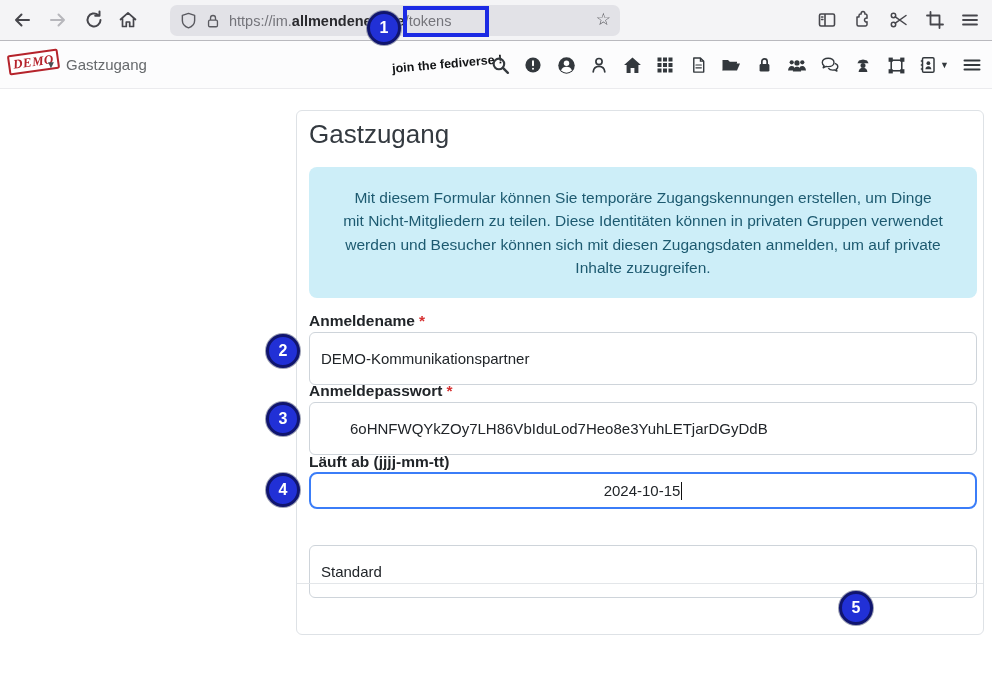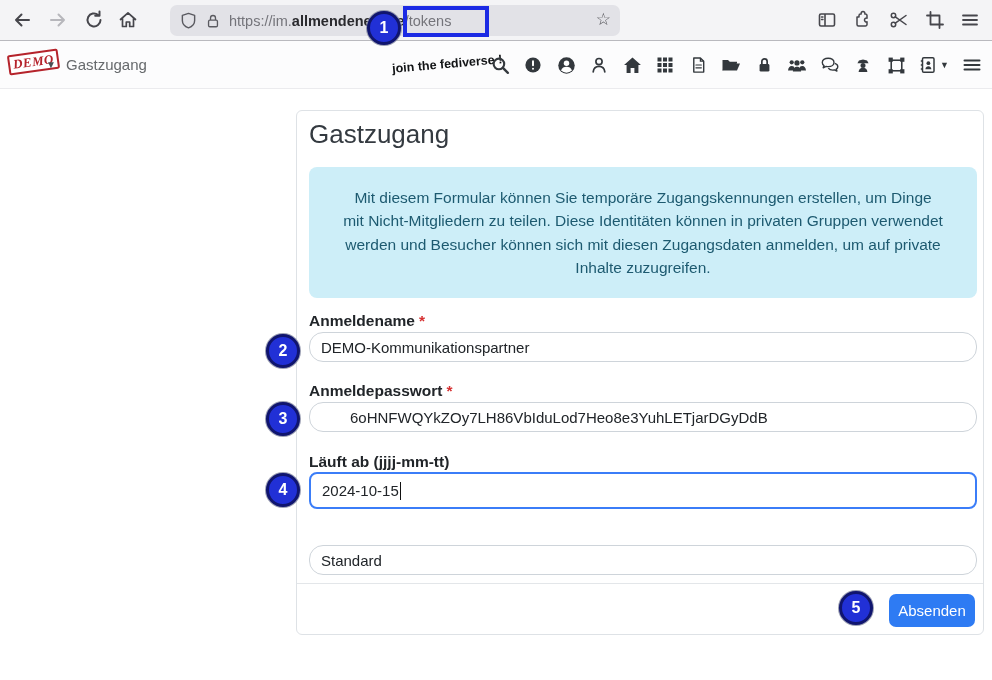--- a/index.html
+++ b/index.html
@@ -32,23 +32,23 @@
   .nav-icons .ni{width:20px;height:20px;display:flex;align-items:center;justify-content:center;}
 
   
   .card{left:296px;top:110px;width:688px;height:525px;background:#fff;border:1px solid #dee2e6;border-radius:6px;}
   .card-title{position:absolute;left:12px;top:8px;font-size:26px;color:#343a40;}
   .alert-info{position:absolute;left:12px;top:56px;width:668px;height:131px;background:#cdeef8;color:#1d5a70;
               border-radius:8px;display:flex;align-items:center;justify-content:center;text-align:center;
               padding:18px 34px;font-size:15.5px;line-height:23.5px;}
   .fld-label{position:absolute;left:12px;font-size:15.5px;font-weight:bold;color:#212529;}
   .req{color:#d63031;margin-left:4px;font-weight:bold;}
-  .fld-input{position:absolute;left:12px;width:668px;height:30px;background:#fff;border:1px solid #ced4da;
-             border-radius:14px;display:flex;align-items:center;padding:0 11px;font-size:15px;color:#212529;}
-  .fld-input.focused{height:37px;border:2px solid #3b7df8;border-radius:8px;}
+  .fld-input{position:absolute;left:12px;width:668px;height:53px;background:#fff;border:1px solid #ced4da;
+             border-radius:6px;display:flex;align-items:center;padding:0 11px;font-size:15px;color:#212529;}
+  .fld-input.focused{height:37px;border:2px solid #3b7df8;border-radius:8px;justify-content:center;}
   .caret-bar{display:inline-block;width:1px;height:18px;background:#111;margin-left:1px;}
   .card-hr{position:absolute;left:0;top:472px;width:100%;border-top:1px solid #e3e6e9;}
   .btn-primary{position:absolute;right:8px;top:483px;width:86px;height:33px;background:#2e7bf3;color:#fff;
                border:none;border-radius:7px;font-size:15px;display:flex;align-items:center;justify-content:center;
                font-family:inherit;cursor:pointer;}
 
   
   .badge{position:absolute;width:34px;height:34px;border-radius:50%;background:#2130d6;border:3px solid #10156e;
          box-shadow:0 0 0 1px rgba(130,135,160,.8);color:#fff;font-weight:bold;font-size:16px;
          display:flex;align-items:center;justify-content:center;z-index:30;}
@@ -288,21 +288,20 @@
     <div class="fld-input focused" style="top:361px;">
       <span>2024-10-15</span>
         <span class="caret-bar"></span>
     </div>
 
     <div class="fld-input" style="top:434px;align-items:center;">
       <span>Standard</span>
     </div>
 
     <div class="card-hr"></div>
-    <button class="btn-primary">Absenden</button>
   </div>
 
   <div class="hl-rect"></div>
   <div class="badge" style="left:367px;top:11px;">1</div>
   <div class="badge" style="left:266px;top:334px;">2</div>
   <div class="badge" style="left:266px;top:402px;">3</div>
   <div class="badge" style="left:266px;top:473px;">4</div>
   <div class="badge" style="left:839px;top:591px;">5</div>
 
 </div>

